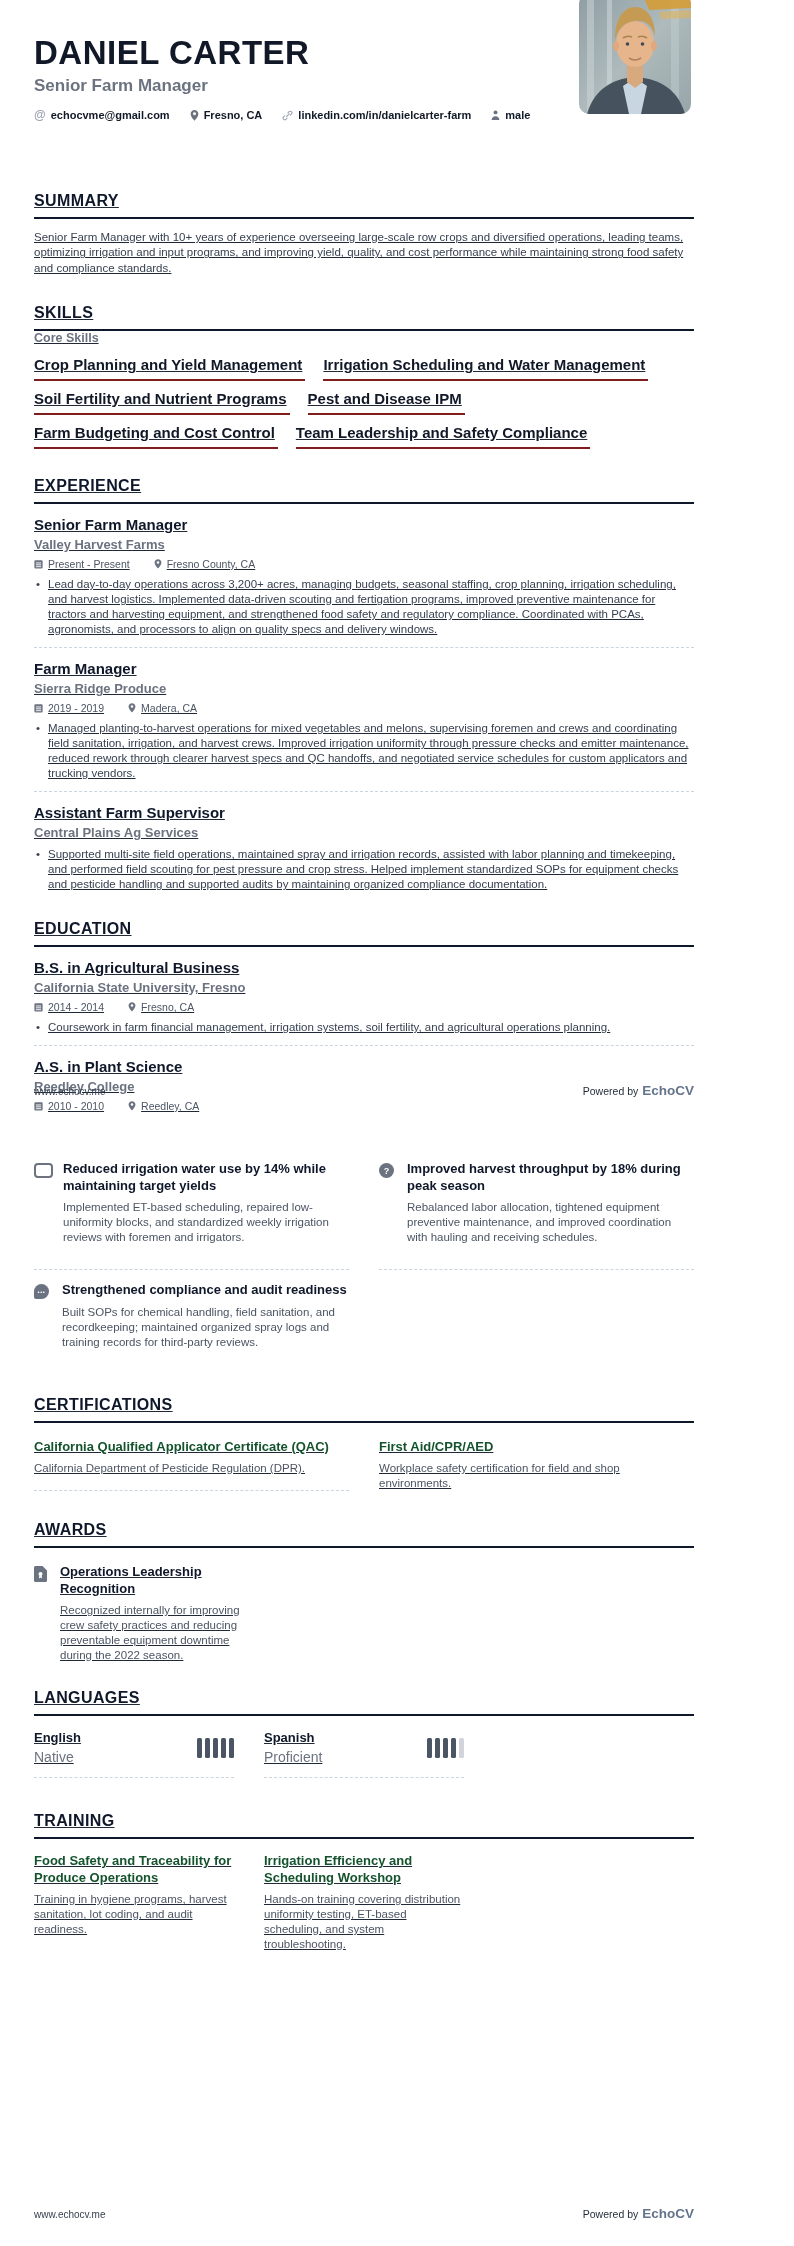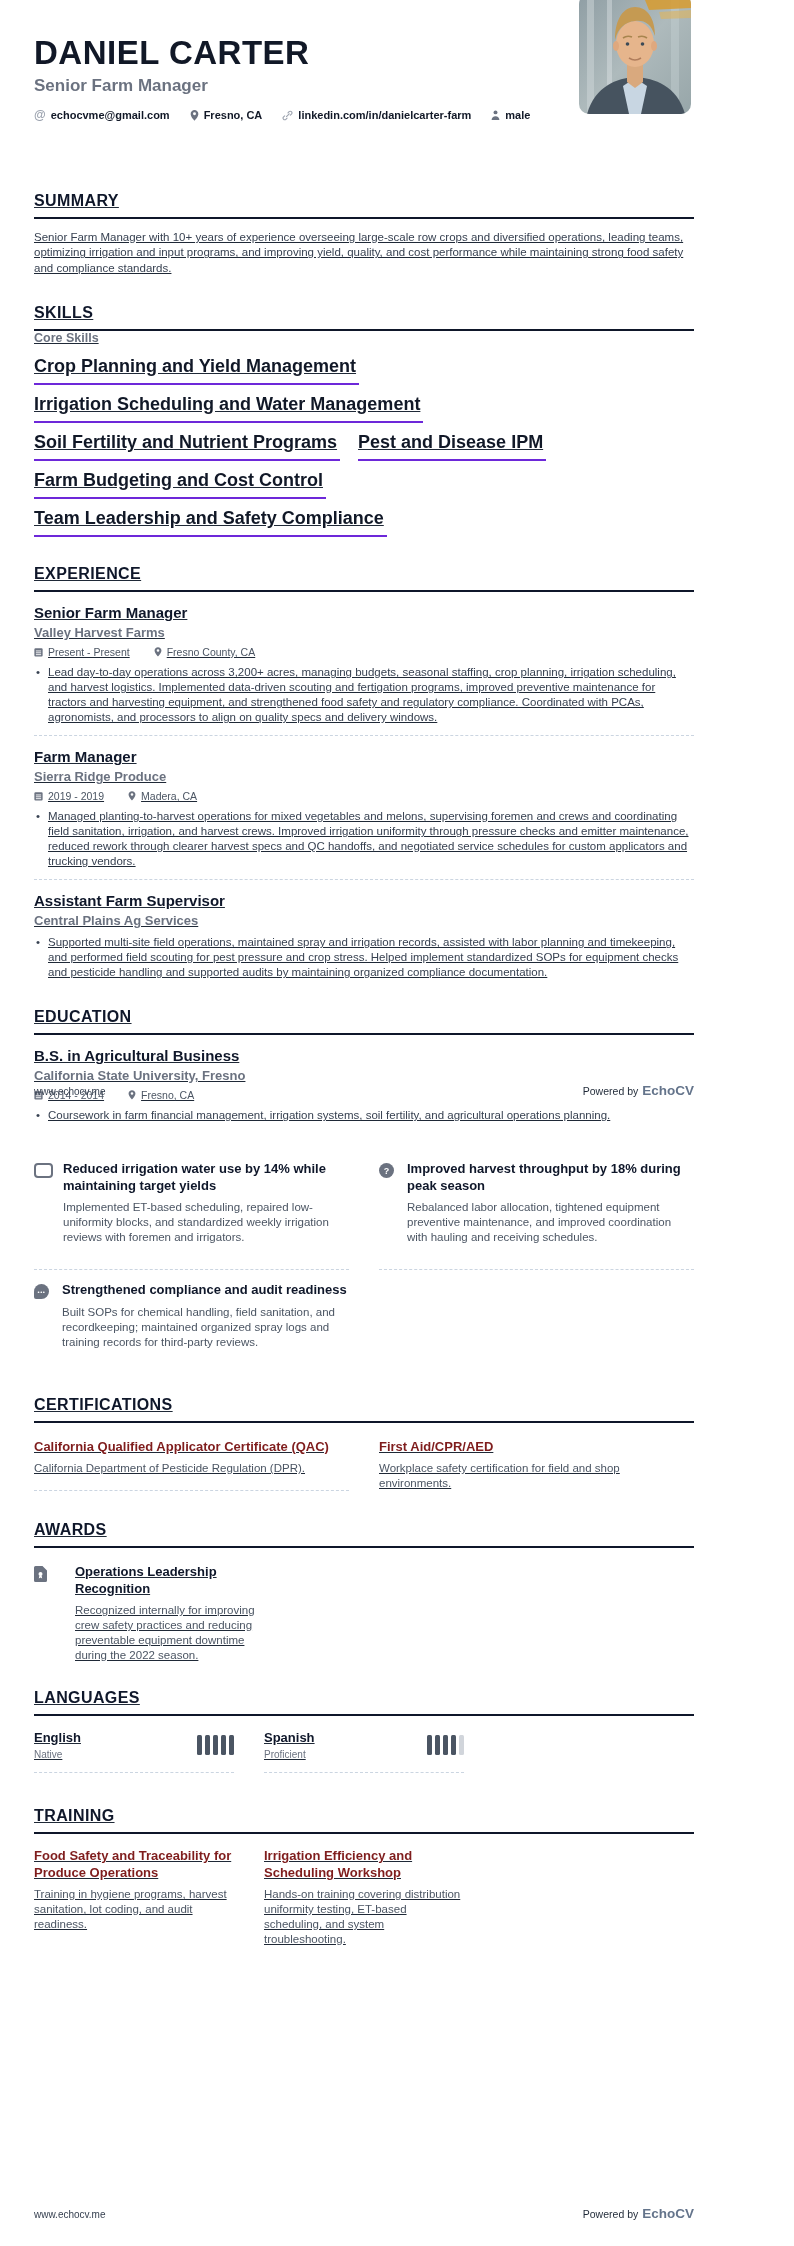--- a/index.html
+++ b/index.html
@@ -19,21 +19,21 @@
 
   
   .sec{margin-top:28px;text-decoration:underline;}
   .sec-title{font-size:16px;font-weight:800;letter-spacing:.4px;color:#0f172a;border-bottom:2.5px solid #0f172a;padding-bottom:7px;margin:0;}
   .sec.summary{margin-top:70px;}
   .body-text{font-size:11.5px;line-height:15.4px;color:#374151;margin:11px 0 0 0;}
 
   
   .subhead{font-size:12.5px;font-weight:700;color:#6b7280;}
   .skills-wrap{margin-top:11px;display:flex;flex-wrap:wrap;column-gap:18px;row-gap:9px;}
-  .skill{font-size:18px;font-weight:700;color:#111827;border-bottom:2px solid #6d28d9;padding:0 3px 6px 0;}
+  .skill{font-size:15px;font-weight:700;color:#111827;border-bottom:2px solid #7f1d1d;padding:0 3px 6px 0;}
 
   
   .entry{margin-top:12px;}
   .entry-title{font-size:15px;font-weight:700;color:#0f172a;margin:0;}
   .entry-org{font-size:13px;font-weight:700;color:#6b7280;margin-top:4px;}
   .meta{display:flex;align-items:center;gap:24px;margin-top:6px;font-size:10.5px;color:#4b5563;}
   .mitem{display:flex;align-items:center;gap:5px;}
   .micon{color:#6b7280;display:inline-flex;}
   .bullet{position:relative;padding-left:14px;font-size:11.5px;line-height:15px;color:#374151;margin-top:7px;}
   .bullet::before{content:"•";position:absolute;left:2px;top:0;color:#374151;}
@@ -47,31 +47,31 @@
   
   .ach{display:flex;gap:10px;margin-bottom:12px;}
   .ach-icon{flex:0 0 18px;padding-top:2px;color:#6b7280;}
   .card-shape{display:block;width:15px;height:11px;border:2px solid #6b7280;border-radius:4px;}
   .coin-shape{display:flex;width:15px;height:15px;border-radius:50%;background:#6b7280;color:#fff;font-size:9px;font-weight:700;align-items:center;justify-content:center;}
   .chat-shape{display:flex;width:15px;height:15px;border-radius:50% 50% 50% 2px;background:#6b7280;color:#fff;font-size:6px;letter-spacing:.5px;align-items:center;justify-content:center;}
   .ach-title{font-size:13px;font-weight:700;color:#0f172a;line-height:16.5px;}
   .ach-desc{font-size:11.5px;line-height:15px;color:#4b5563;margin-top:6px;}
 
   
-  .item-name{font-size:13px;font-weight:700;color:#7f1d1d;line-height:16.5px;}
+  .item-name{font-size:13px;font-weight:700;color:#14532d;line-height:16.5px;}
   .item-desc{font-size:11.5px;line-height:15px;color:#4b5563;margin-top:6px;}
 
   
-  .award{display:flex;gap:25px;margin-top:16px;width:222px;}
+  .award{display:flex;gap:10px;margin-top:16px;width:222px;}
   .award-icon{flex:0 0 16px;padding-top:2px;color:#6b7280;}
 
   
   .lang-cell{display:flex;align-items:center;justify-content:space-between;}
   .lang-name{font-size:13px;font-weight:700;color:#0f172a;}
-  .lang-level{font-size:10px;color:#6b7280;margin-top:4px;}
+  .lang-level{font-size:14px;color:#6b7280;margin-top:4px;}
   .bars{display:flex;gap:3px;}
   .bar{width:5px;height:20px;border-radius:1.5px;background:#d1d5db;}
   .bar.filled{background:#4b5563;}
 
   
   .footer{position:absolute;left:34px;right:34px;bottom:24px;display:flex;justify-content:space-between;align-items:baseline;}
   .f-site{font-size:10px;color:#374151;}
   .f-pow{font-size:10.5px;color:#1f2937;}
   .f-brand{font-size:13.5px;font-weight:600;color:#64748b;margin-left:4px;}
 </style>

